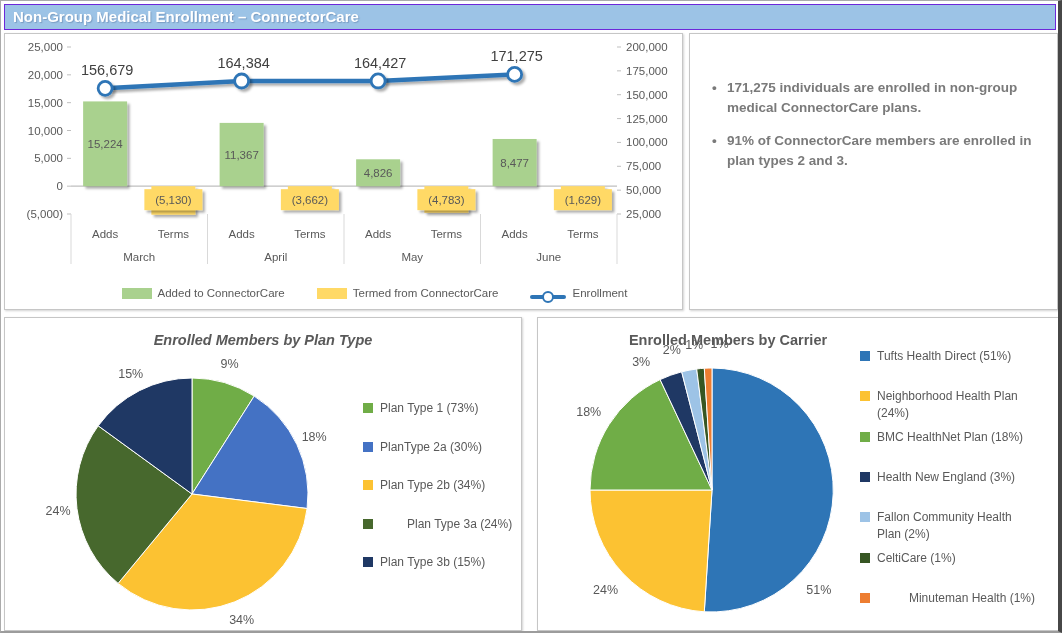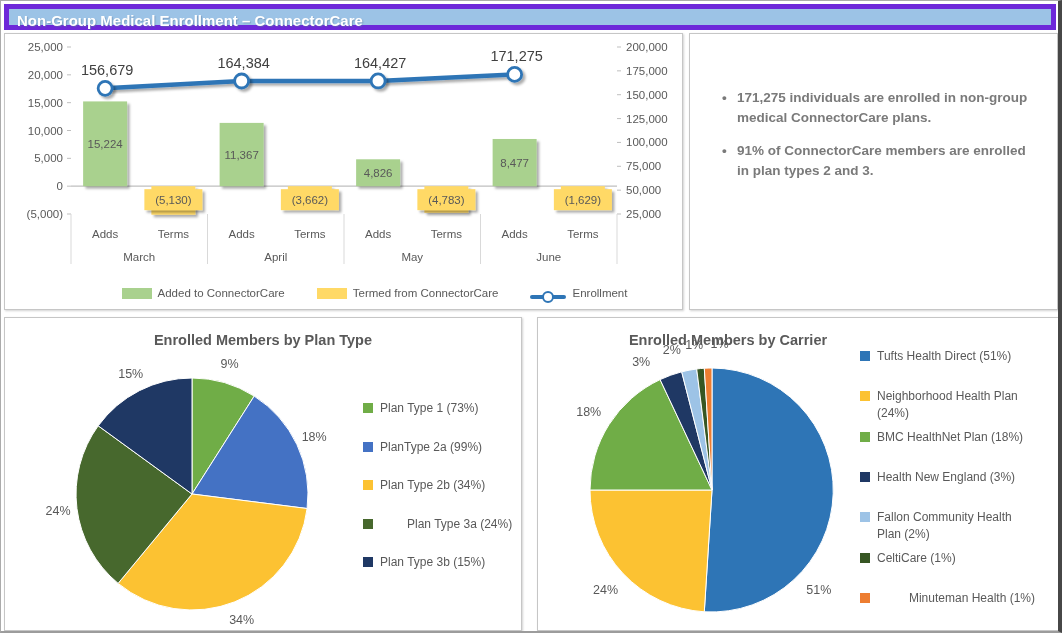--- a/index.html
+++ b/index.html
@@ -4,21 +4,21 @@
 <style>
   html,body{margin:0;padding:0;background:#e8e8e8;}
   *{box-sizing:border-box;}
   .screen{
     position:relative;width:1062px;height:633px;background:#fff;
     font-family:"Liberation Sans",sans-serif;overflow:hidden;
     border:1px solid #ababab;border-right:4px solid #474747;border-bottom:2px solid #9c9c9c;
   }
   .title-bar{
     position:absolute;left:3px;top:3px;width:1052px;height:26px;
-    background:#9CC3E6;border:5px solid #6d28d9;
+    background:#9CC3E6;border:1px solid #6d28d9;
     color:#fff;font-weight:bold;font-size:15px;line-height:24px;padding-left:8px;
     text-shadow:1px 1px 1px rgba(90,120,160,.5);
   }
   .panel{
     position:absolute;background:#fff;border:1px solid #C6C6C6;
     box-shadow:1px 1px 2px rgba(0,0,0,.18);
   }
   .combo-panel{left:3px;top:32px;width:679px;height:277px;}
   .text-panel{left:688px;top:32px;width:369px;height:277px;}
   .pie1-panel{left:3px;top:316px;width:518px;height:314px;}
@@ -43,21 +43,21 @@
   .combo-legend{
     position:absolute;left:0;top:244px;width:679px;height:30px;
     display:flex;justify-content:center;align-items:center;gap:32px;padding-left:60px;
   }
   .legend-item{display:flex;align-items:flex-end;gap:6px;font-size:11.5px;color:#595959;}
   .sw{display:inline-block;width:30px;height:11px;}
   .lw{display:inline-block;width:36px;height:4.5px;background:#2E75B6;border-radius:2px;position:relative;}
   .lw::after{content:"";position:absolute;left:12px;top:-4px;width:8px;height:8px;background:#fff;
     border:2.7px solid #2E75B6;border-radius:50%;}
 
-  .text-panel ul{list-style:none;margin:16px;padding:38px 10px 0 14px;}
+  .text-panel ul{list-style:none;margin:6px;padding:38px 10px 0 14px;}
   .text-panel li{
     position:relative;padding-left:17px;margin-bottom:13px;
     font-size:13.5px;font-weight:bold;color:#7A7A7A;line-height:20px;
   }
   .text-panel li::before{content:"\2022";position:absolute;left:2px;top:0;}
 
   .pie-legend-item{
     position:absolute;padding-left:17px;font-size:12px;color:#595959;line-height:17px;width:175px;
   }
   .pie-legend-item .psw{position:absolute;left:0;top:3px;width:10px;height:10px;display:inline-block;}
@@ -171,36 +171,36 @@
   </div>
 
   <div class="panel text-panel">
     <ul id="bullet-list">
         <li>171,275 individuals are enrolled in non-group medical ConnectorCare plans.</li>
         <li>91% of ConnectorCare members are enrolled in plan types 2 and 3.</li>
       </ul>
   </div>
 
   <div class="panel pie1-panel">
-    <div class="pietitle" style="top:14px;">Enrolled Members by Plan Type</div>
+    <div class="pietitle" style="top:14px;font-style:italic;">Enrolled Members by Plan Type</div>
     <svg id="pie1-svg" width="516" height="312" viewBox="0 0 516 312">
         <path d="M 187 176 L 187.0 60.0 A 116 116 0 0 1 249.2 78.1 Z" fill="#70AD47" class="pieslice"></path>
         <text x="224.66379931529593" y="50.36035243361269" text-anchor="middle" class="pielab">9%</text>
         <path d="M 187 176 L 249.2 78.1 A 116 116 0 0 1 302.1 190.5 Z" fill="#4472C4" class="pieslice"></path>
         <text x="309.1516520829126" y="122.51979563871517" text-anchor="middle" class="pielab">18%</text>
         <path d="M 187 176 L 302.1 190.5 A 116 116 0 0 1 113.1 265.4 Z" fill="#FCC232" class="pieslice"></path>
         <text x="236.6968146124316" y="305.51982559491387" text-anchor="middle" class="pielab">34%</text>
         <path d="M 187 176 L 113.1 265.4 A 116 116 0 0 1 93.2 107.8 Z" fill="#47682D" class="pieslice"></path>
         <text x="53.064515322545475" y="196.919986531181" text-anchor="middle" class="pielab">24%</text>
         <path d="M 187 176 L 93.2 107.8 A 116 116 0 0 1 187.0 60.0 Z" fill="#1F3864" class="pieslice"></path>
         <text x="125.71128253516116" y="59.71411923457035" text-anchor="middle" class="pielab">15%</text>
       </svg>
     <div id="pie1-legend">
         <div class="pie-legend-item" style="left: 358px; top: 82px;"><span class="psw" style="background: rgb(112, 173, 71);"></span><span>Plan Type 1 (73%)</span></div>
-        <div class="pie-legend-item" style="left: 358px; top: 120.6px;"><span class="psw" style="background: rgb(68, 114, 196);"></span><span>PlanType 2a (99%)</span></div>
+        <div class="pie-legend-item" style="left: 358px; top: 120.6px;"><span class="psw" style="background: rgb(68, 114, 196);"></span><span>PlanType 2a (30%)</span></div>
         <div class="pie-legend-item" style="left: 358px; top: 159.2px;"><span class="psw" style="background: rgb(252, 194, 50);"></span><span>Plan Type 2b (34%)</span></div>
         <div class="pie-legend-item" style="left: 358px; top: 197.8px; padding-left: 44px;"><span class="psw" style="background: rgb(71, 104, 45);"></span><span>Plan Type 3a (24%)</span></div>
         <div class="pie-legend-item" style="left: 358px; top: 236.4px;"><span class="psw" style="background: rgb(31, 56, 100);"></span><span>Plan Type 3b (15%)</span></div>
       </div>
   </div>
 
   <div class="panel pie2-panel">
     <div class="pietitle" style="top:14px;width:380px;">Enrolled Members by Carrier</div>
     <svg id="pie2-svg" width="520" height="312" viewBox="0 0 520 312">
         <path d="M 174 172 L 174.0 50.0 A 122 122 0 1 1 166.3 293.8 Z" fill="#2E75B6" class="pieslice"></path>

